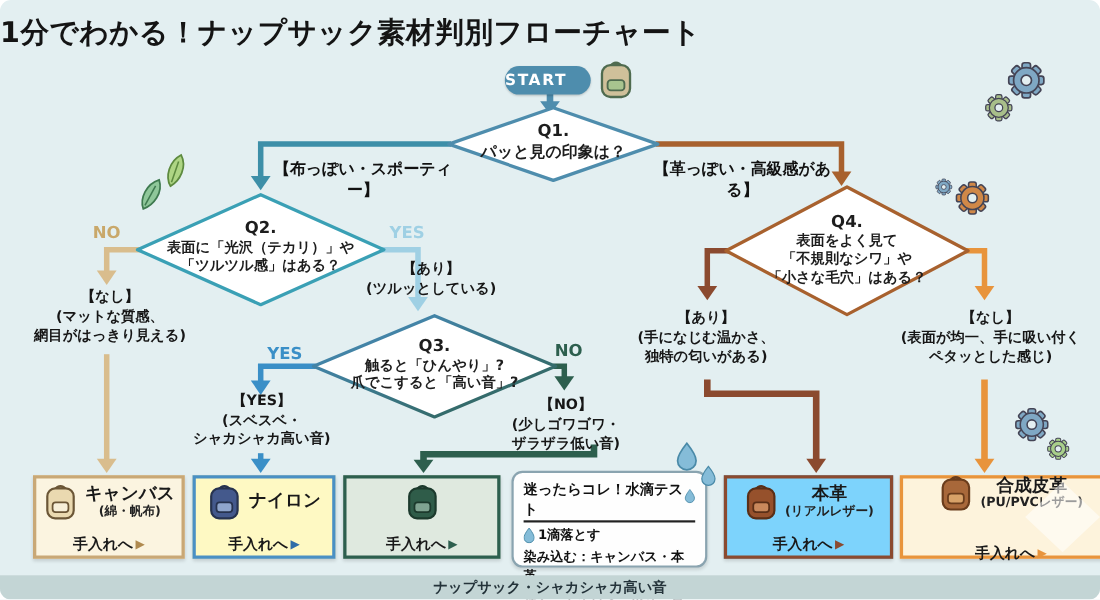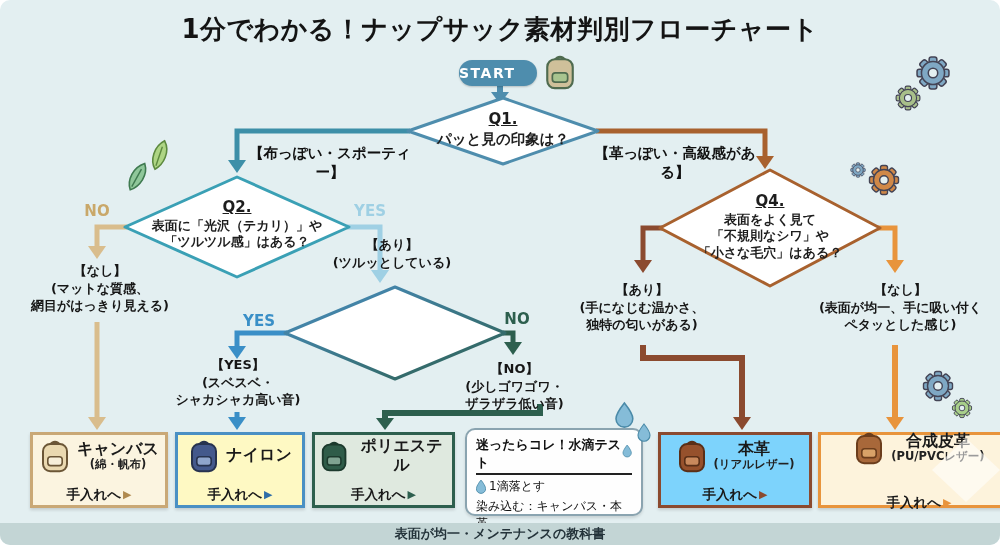--- a/index.html
+++ b/index.html
@@ -1,24 +1,24 @@
 <!DOCTYPE html>
 <html><head>
 <meta charset="utf-8">
 <style>
   html,body{margin:0;padding:0;background:#fff;}
   body{font-family:"DejaVu Sans","Liberation Sans",sans-serif;}
   .canvas{position:relative;width:1000px;height:545px;background:#e3eff1;overflow:hidden;border-radius:10px;}
   .layer{position:absolute;left:0;top:0;pointer-events:none;}
   .z0{z-index:0}.z1{z-index:1}.z3{z-index:3}
-  .title{position:absolute;top:12px;left:0;right:0;text-align:center;font-size:26px;font-weight:bold;color:#141414;letter-spacing:.5px;z-index:2;}
+  .title{position:absolute;top:12px;left:0;right:0;font-size:26px;font-weight:bold;color:#141414;letter-spacing:.5px;z-index:2;}
   .start-pill{position:absolute;left:459px;top:60px;width:78px;height:26px;background:#4e8dad;border-radius:14px;color:#fff;font-weight:bold;font-size:14px;display:flex;align-items:center;justify-content:flex-start;letter-spacing:1.5px;z-index:2;box-shadow:0 1px 2px rgba(0,0,0,.2);}
   .start-bp{position:absolute;left:543px;top:52px;z-index:2;}
   .q-block{position:absolute;z-index:2;text-align:center;color:#1d1d1d;font-weight:bold;line-height:1.3;}
-  .q-id{font-size:15px;display:block;text-decoration:underline;}
+  .q-id{font-size:15px;display:block;}
   .pre{white-space:pre-line;}
   .q1-t{left:413px;top:110px;width:180px;font-size:14.5px;}
   .q2-t{left:130px;top:198px;width:214px;font-size:13px;}
   .q3-t{left:288px;top:305px;width:214px;font-size:13px;}
   .q4-t{left:665px;top:192px;width:210px;font-size:13px;}
   .branch-label{position:absolute;z-index:2;font-weight:bold;font-size:14.5px;color:#111;text-align:center;}
   .b-q1l{left:240px;top:144px;width:180px;}
   .b-q1r{left:585px;top:144px;width:180px;}
   .yn{position:absolute;z-index:2;font-weight:bold;font-size:15px;text-align:center;}
   .yn-q2no{left:77px;top:202px;width:40px;color:#c9a86a;}
@@ -44,21 +44,21 @@
   .box-nylon{left:175px;width:130px;border-color:#4a90c4;background:#fef9c3;}
   .box-nylon .tri{color:#2e6da8;}
   .box-poly{left:312px;width:143px;border-color:#2d5f4e;background:#dfe9df;}
   .box-poly .tri{color:#2d5f4e;}
   .box-leather{left:658px;width:154px;border-color:#8b4a2f;background:#7dd3fc;}
   .box-leather .tri{color:#8b4a2f;}
   .box-synth{left:818px;width:202px;border-color:#e8943c;background:#fdf3dc;gap:16px;}
   .box-synth .tri{color:#e8943c;}
   .water-box{position:absolute;left:465px;top:428px;width:178px;height:88px;background:#fefefe;border:2px solid #8aa4b0;border-radius:10px;z-index:2;padding:6px 9px;box-sizing:border-box;box-shadow:0 2px 3px rgba(0,0,0,.12);}
   .wb-title{font-size:13px;font-weight:bold;color:#111;border-bottom:2px solid #222;display:inline-block;padding-bottom:1px;}
-  .wb-line{font-size:12px;font-weight:normal;color:#111;margin-top:3px;display:flex;align-items:center;gap:3px;}
+  .wb-line{font-size:12px;font-weight:bold;color:#111;margin-top:3px;display:flex;align-items:center;gap:3px;}
   .footer{position:absolute;left:0;right:0;bottom:0;height:22px;background:#c3d5d5;display:flex;align-items:center;justify-content:center;font-size:13px;font-weight:bold;color:#24333a;z-index:2;}
 </style>
 </head>
 <body>
 
 <div class="canvas">
 
   <svg class="layer z0" width="1000" height="545" viewBox="0 0 1000 545">
     <defs>
       <g id="leaf">
@@ -181,20 +181,25 @@
   </svg>
 
   <div class="q-block q1-t">
     <span class="q-id">Q1.</span>
     <span class="pre">パッと見の印象は？</span>
   </div>
   <div class="q-block q2-t">
     <span class="q-id">Q2.</span>
     <span class="pre">表面に「光沢（テカリ）」や
 「ツルツル感」はある？</span>
+  </div>
+  <div class="q-block q3-t">
+    <span class="q-id">Q3.</span>
+    <span class="pre">触ると「ひんやり」?
+爪でこすると「高い音」?</span>
   </div>
   <div class="q-block q4-t">
     <span class="q-id">Q4.</span>
     <span class="pre">表面をよく見て
 「不規則なシワ」や
 「小さな毛穴」はある？</span>
   </div>
 
   <div class="branch-label b-q1l">【布っぽい・スポーティー】</div>
   <div class="branch-label b-q1r">【革っぽい・高級感がある】</div>
@@ -249,23 +254,20 @@
     <div class="rb-action"><span>手入れへ</span><span class="tri">▶</span></div>
   </div>
 
   <div class="result-box box-poly">
     <div class="rb-top">
       <svg width="32" height="38" viewBox="0 0 40 46">
         <path d="M13,10 Q20,1 27,10" fill="none" stroke="#1c3a2d" stroke-width="3"></path>
         <rect x="5" y="8" width="30" height="34" rx="9" fill="#2f5c49" stroke="#1c3a2d" stroke-width="2.5"></rect>
         <rect x="11" y="24" width="18" height="11" rx="3.5" fill="#7fa391" stroke="#1c3a2d" stroke-width="2"></rect>
       </svg>
-      <div class="rb-names">
-        <span class="rb-name">ポリエステル</span>
-      </div>
     </div>
     <div class="rb-action"><span>手入れへ</span><span class="tri">▶</span></div>
   </div>
 
   <div class="result-box box-leather">
     <div class="rb-top">
       <svg width="32" height="38" viewBox="0 0 40 46">
         <path d="M13,10 Q20,1 27,10" fill="none" stroke="#5a2f17" stroke-width="3"></path>
         <rect x="5" y="8" width="30" height="34" rx="9" fill="#96512c" stroke="#5a2f17" stroke-width="2.5"></rect>
         <rect x="11" y="24" width="18" height="11" rx="3.5" fill="#c9895c" stroke="#5a2f17" stroke-width="2"></rect>
@@ -312,15 +314,15 @@
   <svg class="layer z3" width="1000" height="545" viewBox="0 0 1000 545">
     <g fill="#85bcd8" stroke="#4a8aa8" stroke-width="1.5">
       <path transform="translate(616,403) scale(1.05)" d="M8,0 C8,0 0,10 0,15 a8,8 0 0 0 16,0 C16,10 8,0 8,0 Z"></path>
       <path transform="translate(638,424) scale(0.75)" d="M8,0 C8,0 0,10 0,15 a8,8 0 0 0 16,0 C16,10 8,0 8,0 Z"></path>
       <path transform="translate(623,445) scale(0.52)" d="M8,0 C8,0 0,10 0,15 a8,8 0 0 0 16,0 C16,10 8,0 8,0 Z"></path>
     </g>
     <polygon points="966,438 1000,470 966,502 932,470" fill="rgba(255,255,255,0.55)"></polygon>
   </svg>
 
   <div class="footer">
-      <span>表面が均一・メンテナンスの教科書</span>
+      <span>ナップサック・シャカシャカ高い音</span>
     </div>
 </div>
 
 </body></html>

